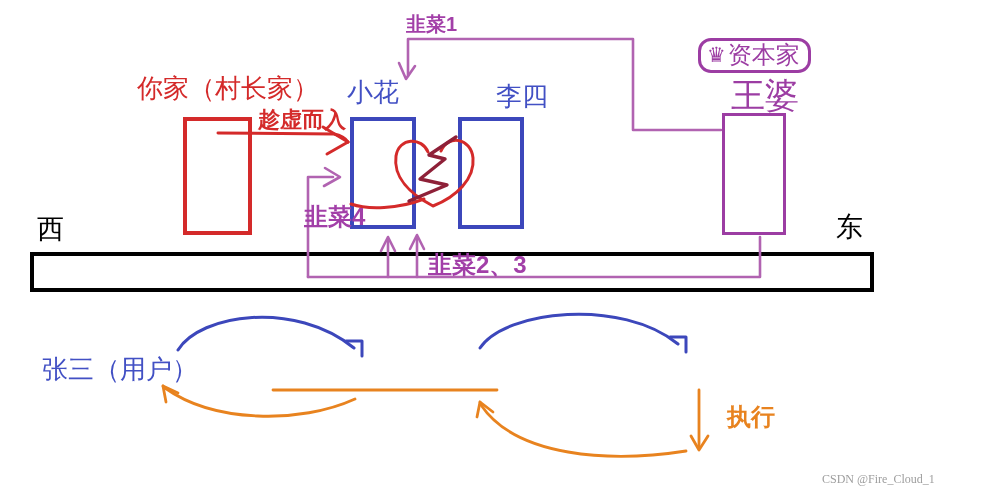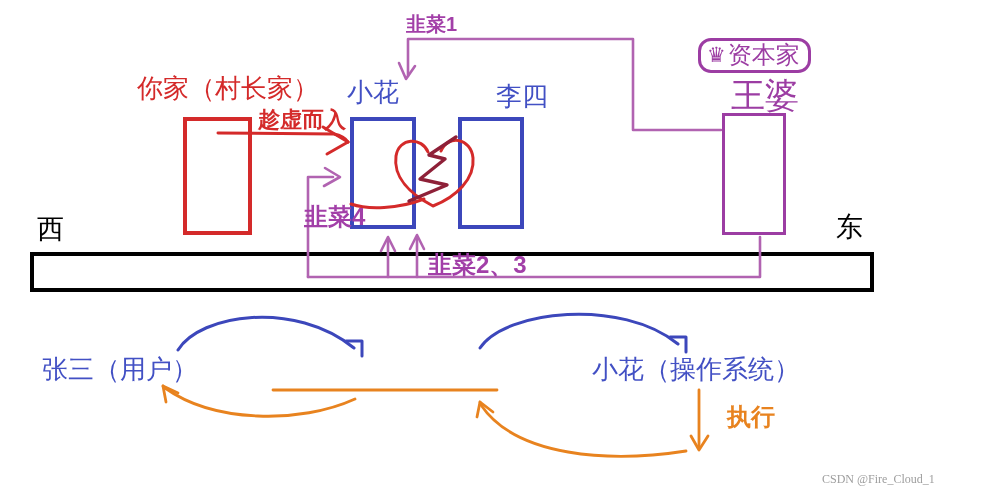--- a/index.html
+++ b/index.html
@@ -124,17 +124,16 @@
   <div class="lbl bold-sans lbl-sneak">趁虚而入</div>
   <div class="lbl lbl-xiaohua">小花</div>
   <div class="lbl lbl-lisi">李四</div>
   <div class="lbl lbl-wangpo">王婆</div>
   <div class="lbl lbl-west">西</div>
   <div class="lbl lbl-east">东</div>
   <div class="lbl bold-sans lbl-leek4">韭菜4</div>
   <div class="lbl bold-sans lbl-leek23">韭菜2、3</div>
 
   <div class="lbl lbl-zhangsan">张三（用户）</div>
-  <div class="lbl lbl-xiaohuaos">小花（操作系统）</div>
   <div class="lbl bold-sans lbl-execute">执行</div>
 
   <div class="lbl lbl-watermark">CSDN @Fire_Cloud_1</div>
 </div>
 
 </body></html>

